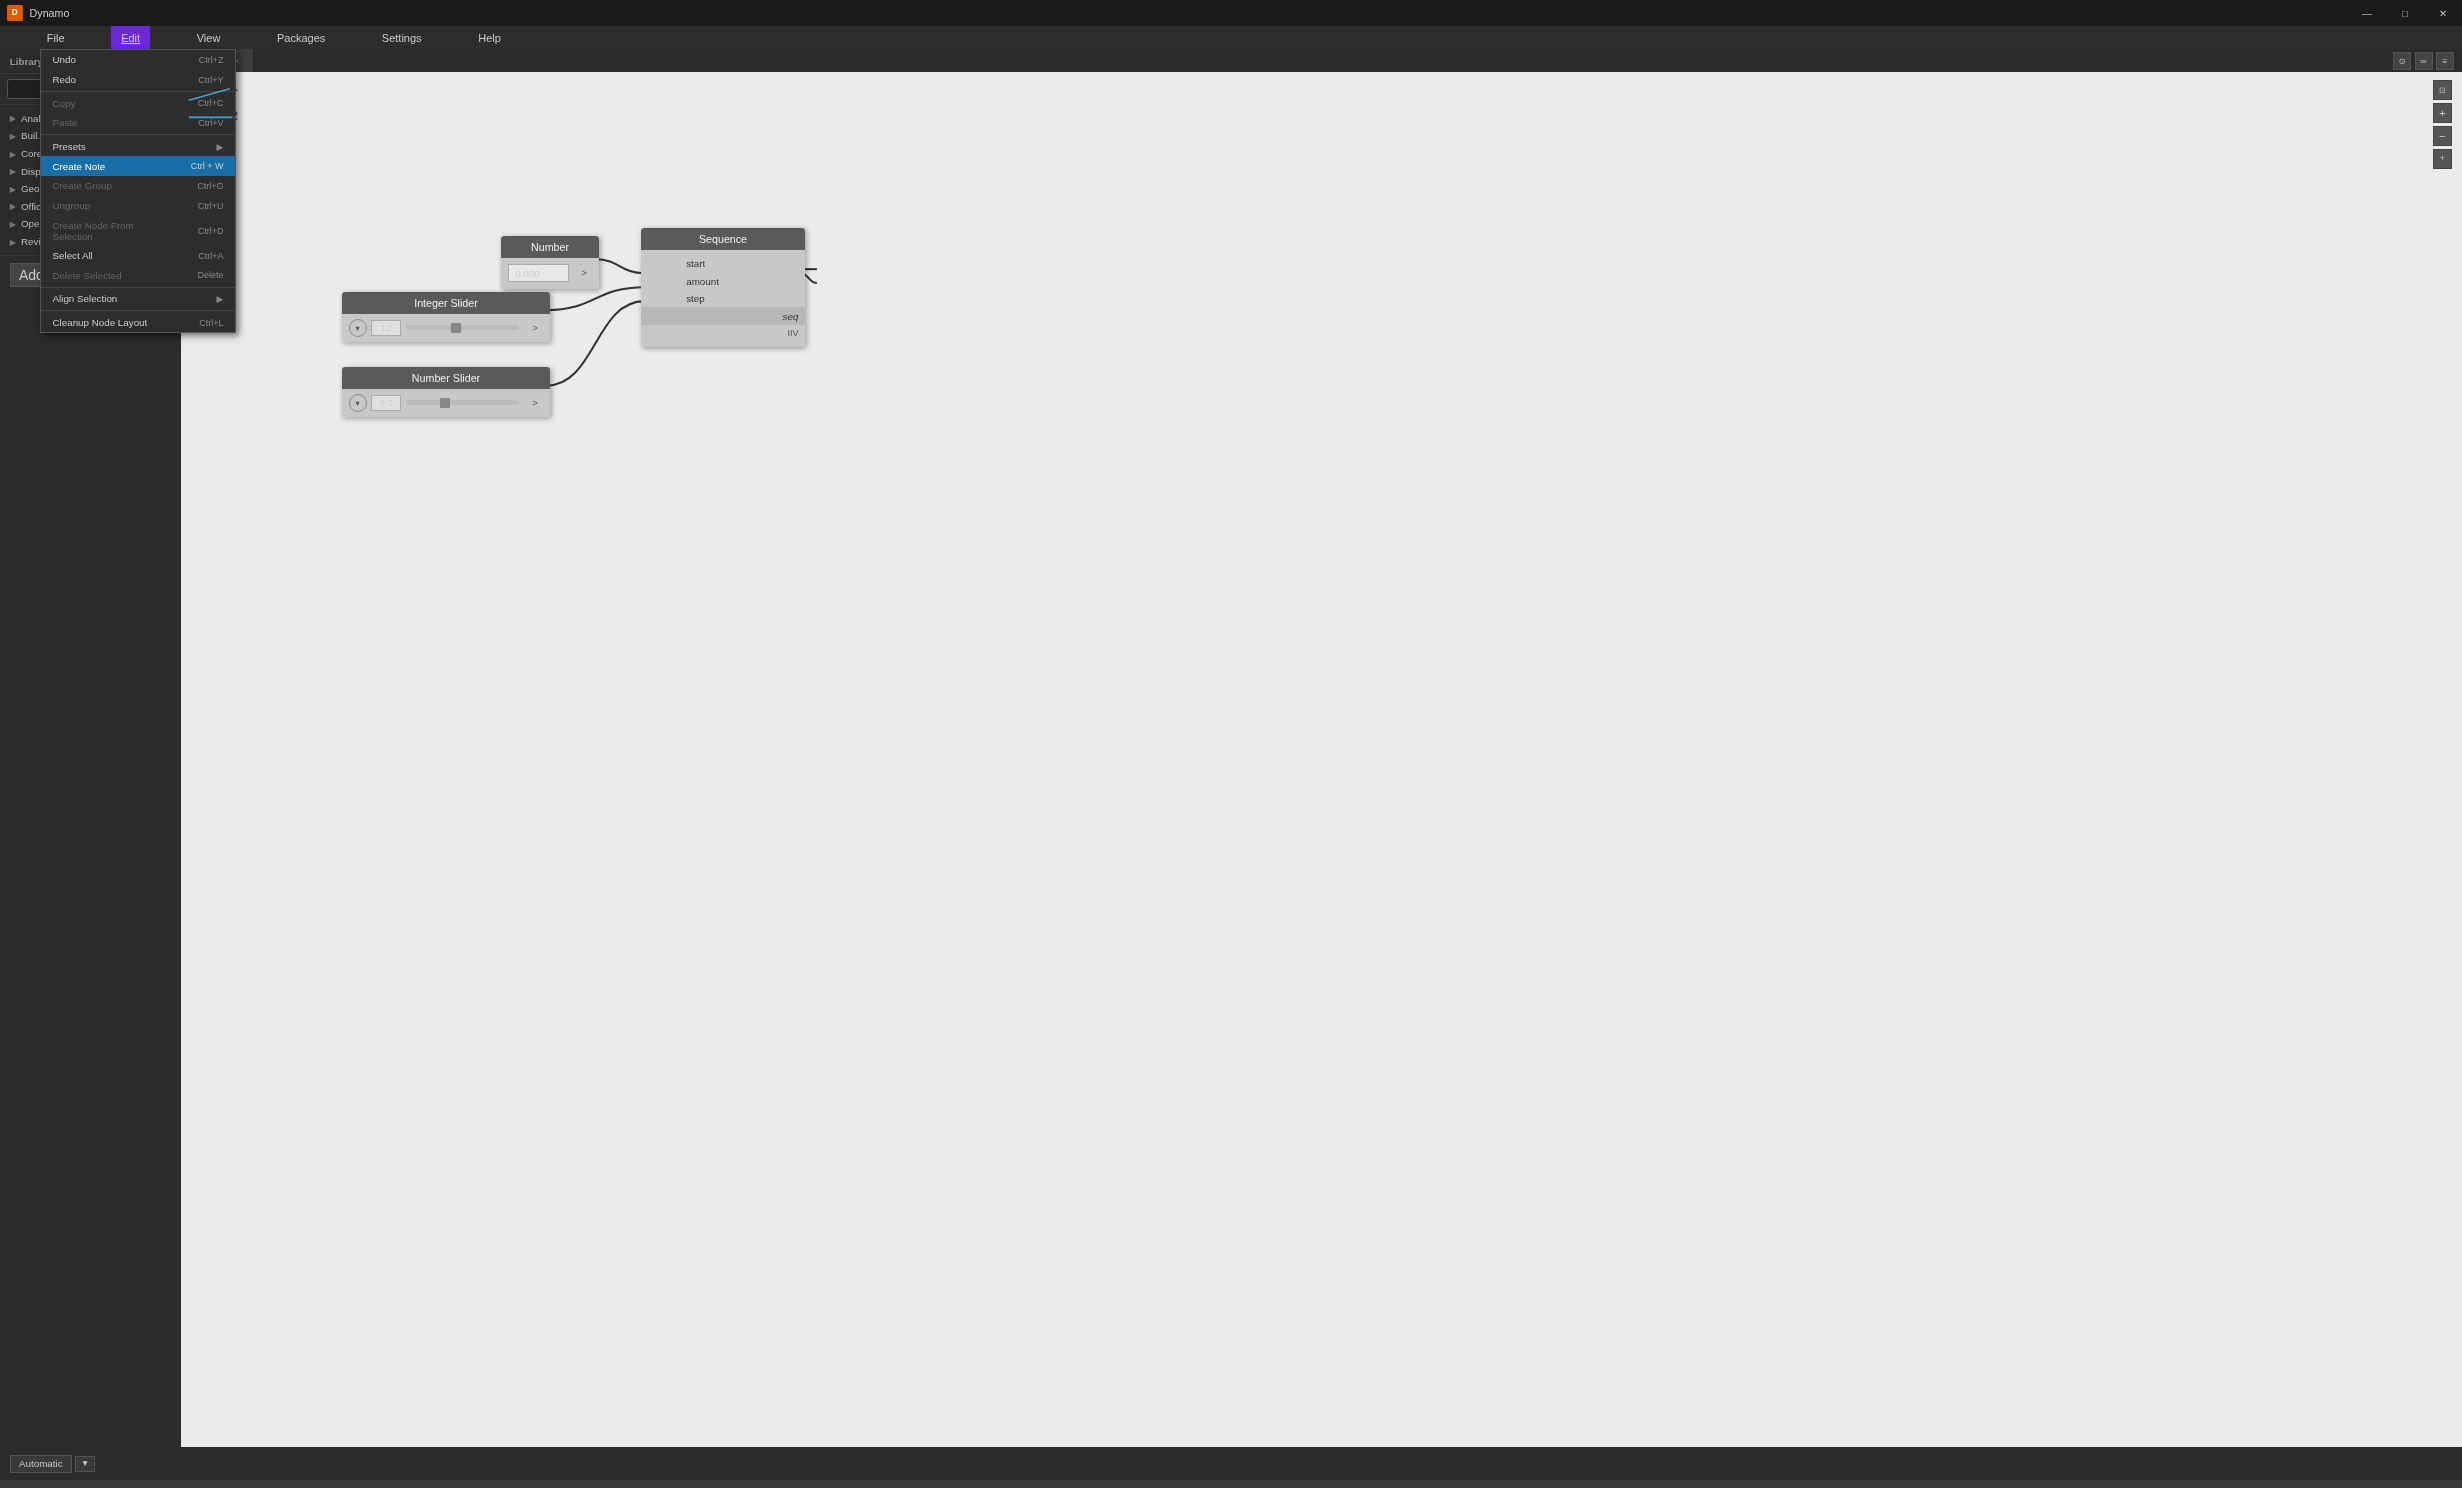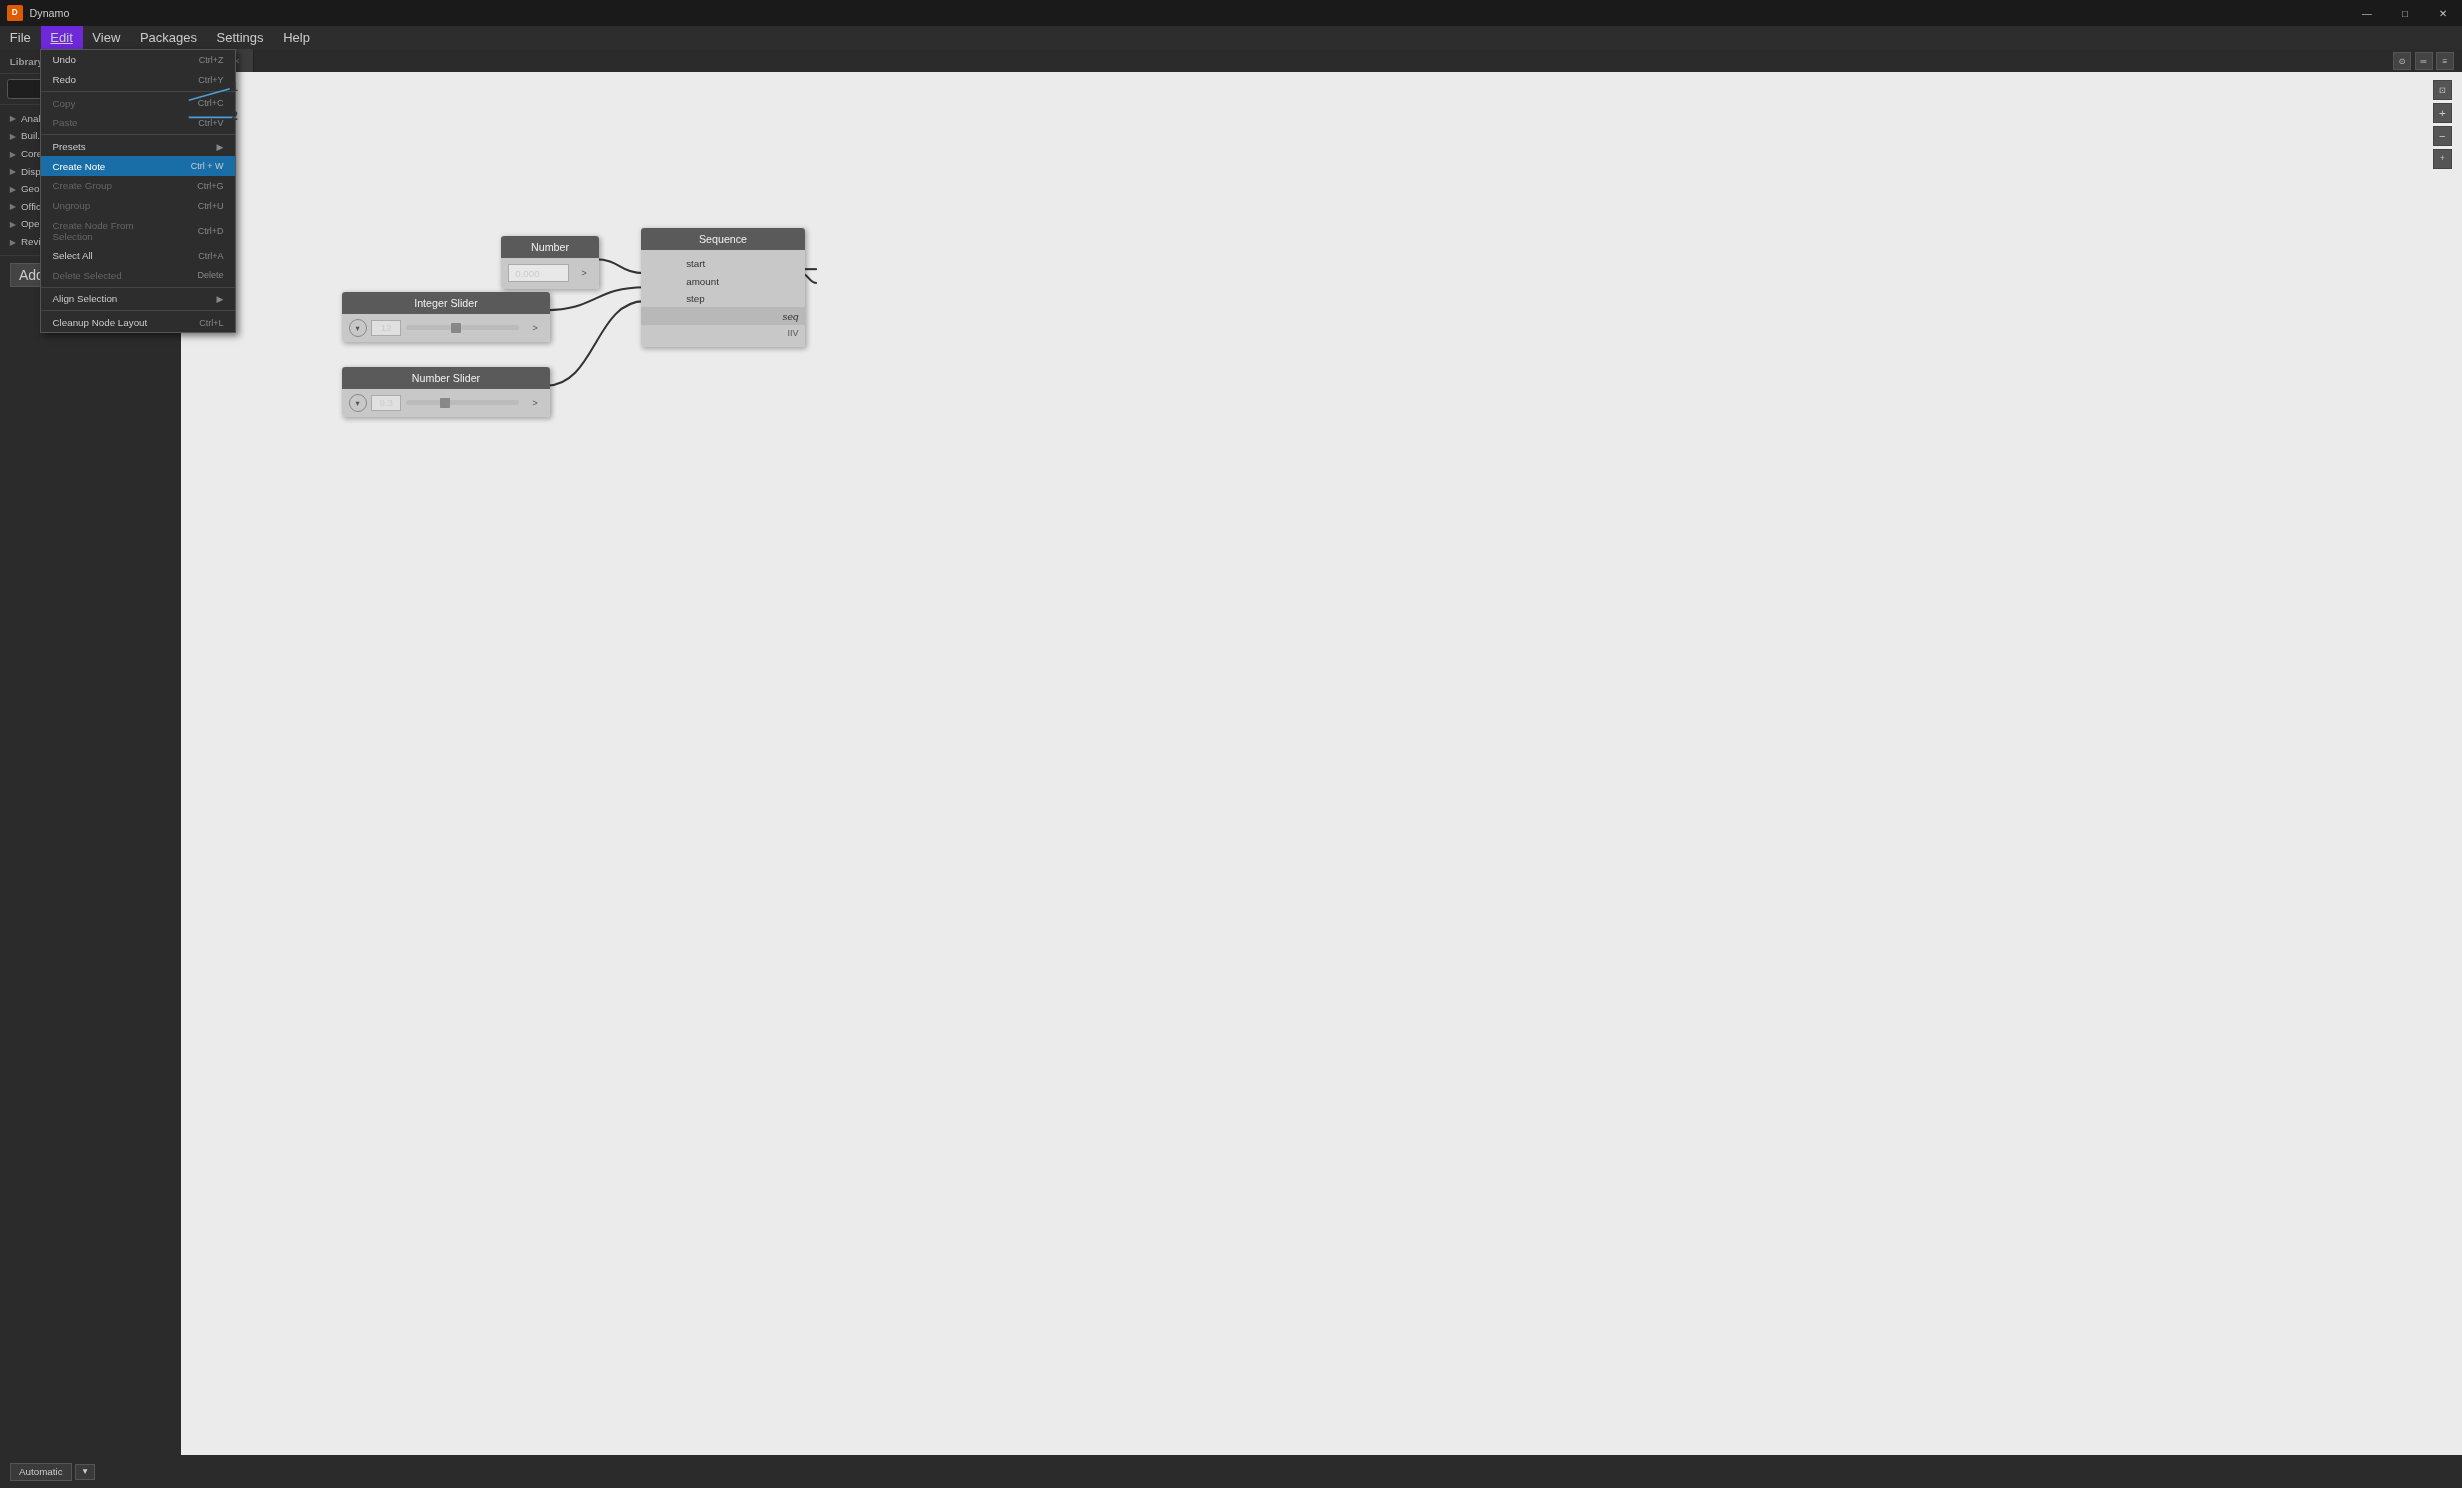--- a/index.html
+++ b/index.html
@@ -50,21 +50,21 @@
     #menu-bar {
       position: absolute; top: 26px; left: 0; width: 100%;
       height: 23px;
       background: #2d2d2d;
       display: flex; align-items: center;
       z-index: 100;
     }
     .menu-item {
       padding: 0 9.8px; height: 23px;
       display: flex; align-items: center;
-      cursor: pointer; color: #ccc; font-size: 13px;
+      cursor: pointer; color: #ccc; font-size: 11px; margin-left: 37px;
     }
     .menu-item.active { background: #6d28d9; text-decoration: underline; }
 
     
     #sidebar {
       position: absolute; top: 49px; left: 0;
       width: 181px; height: calc(100% - 49px - 33px);
       background: #2b2b2b;
       z-index: 10;
       display: flex; flex-direction: column;
@@ -284,21 +284,21 @@
       left: 161px; top: 295px;
       width: 208px;
     }
     #node-num-slider .node-body {
       display: flex; align-items: center;
       padding: 4.9px 6.6px; gap: 4.9px;
     }
 
     
     #bottom-bar {
-      position: absolute; bottom: 0; left: 0;
+      position: absolute; bottom: 8px; left: 0;
       width: 100%; height: 33px;
       background: #2b2b2b;
       display: flex; align-items: center;
       padding: 0 9.8px;
       z-index: 100;
     }
     .auto-select {
       display: flex; align-items: center;
       gap: 3.3px;
     }

